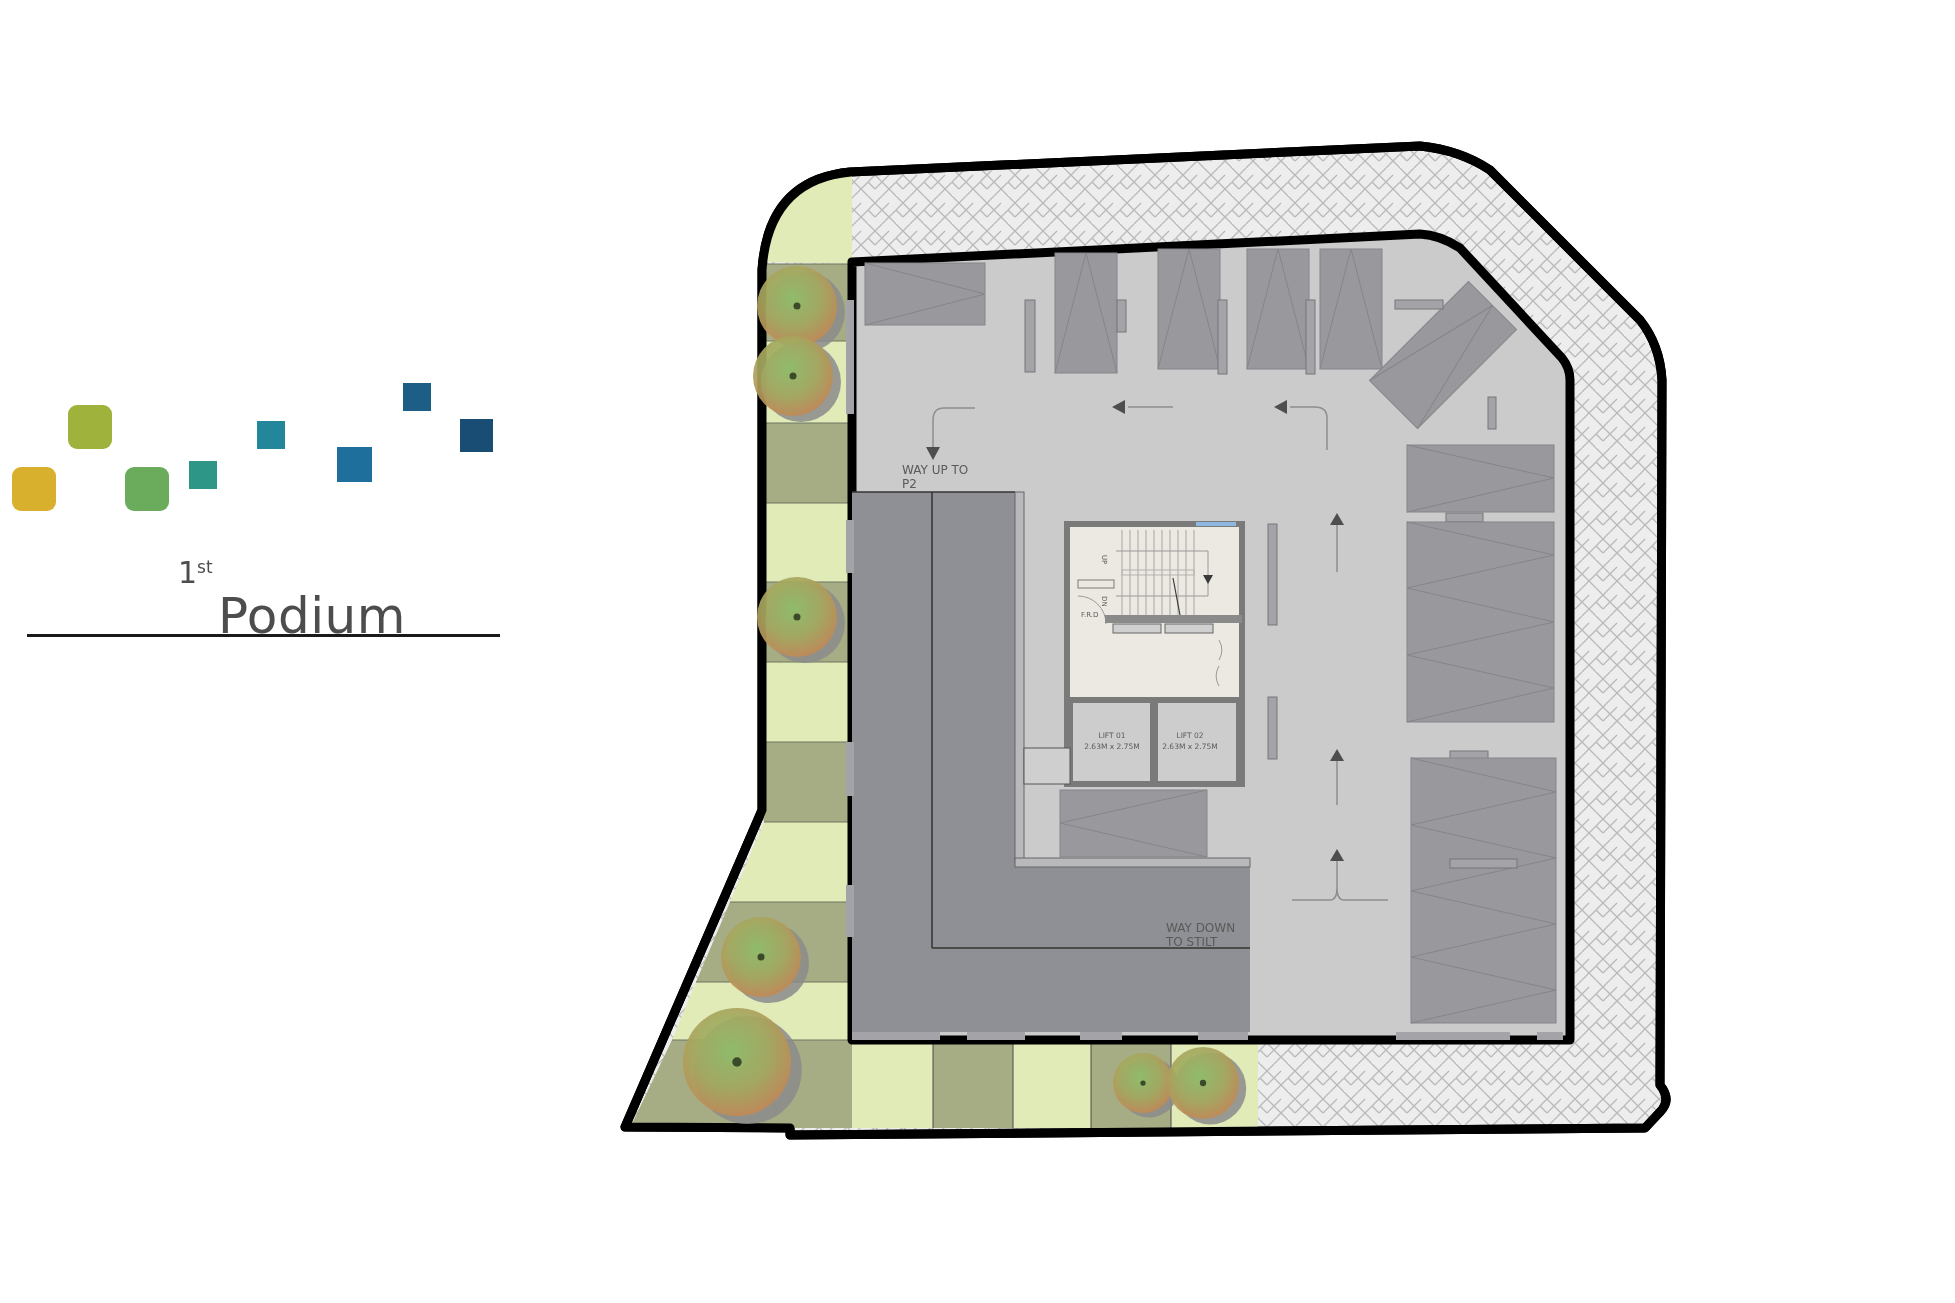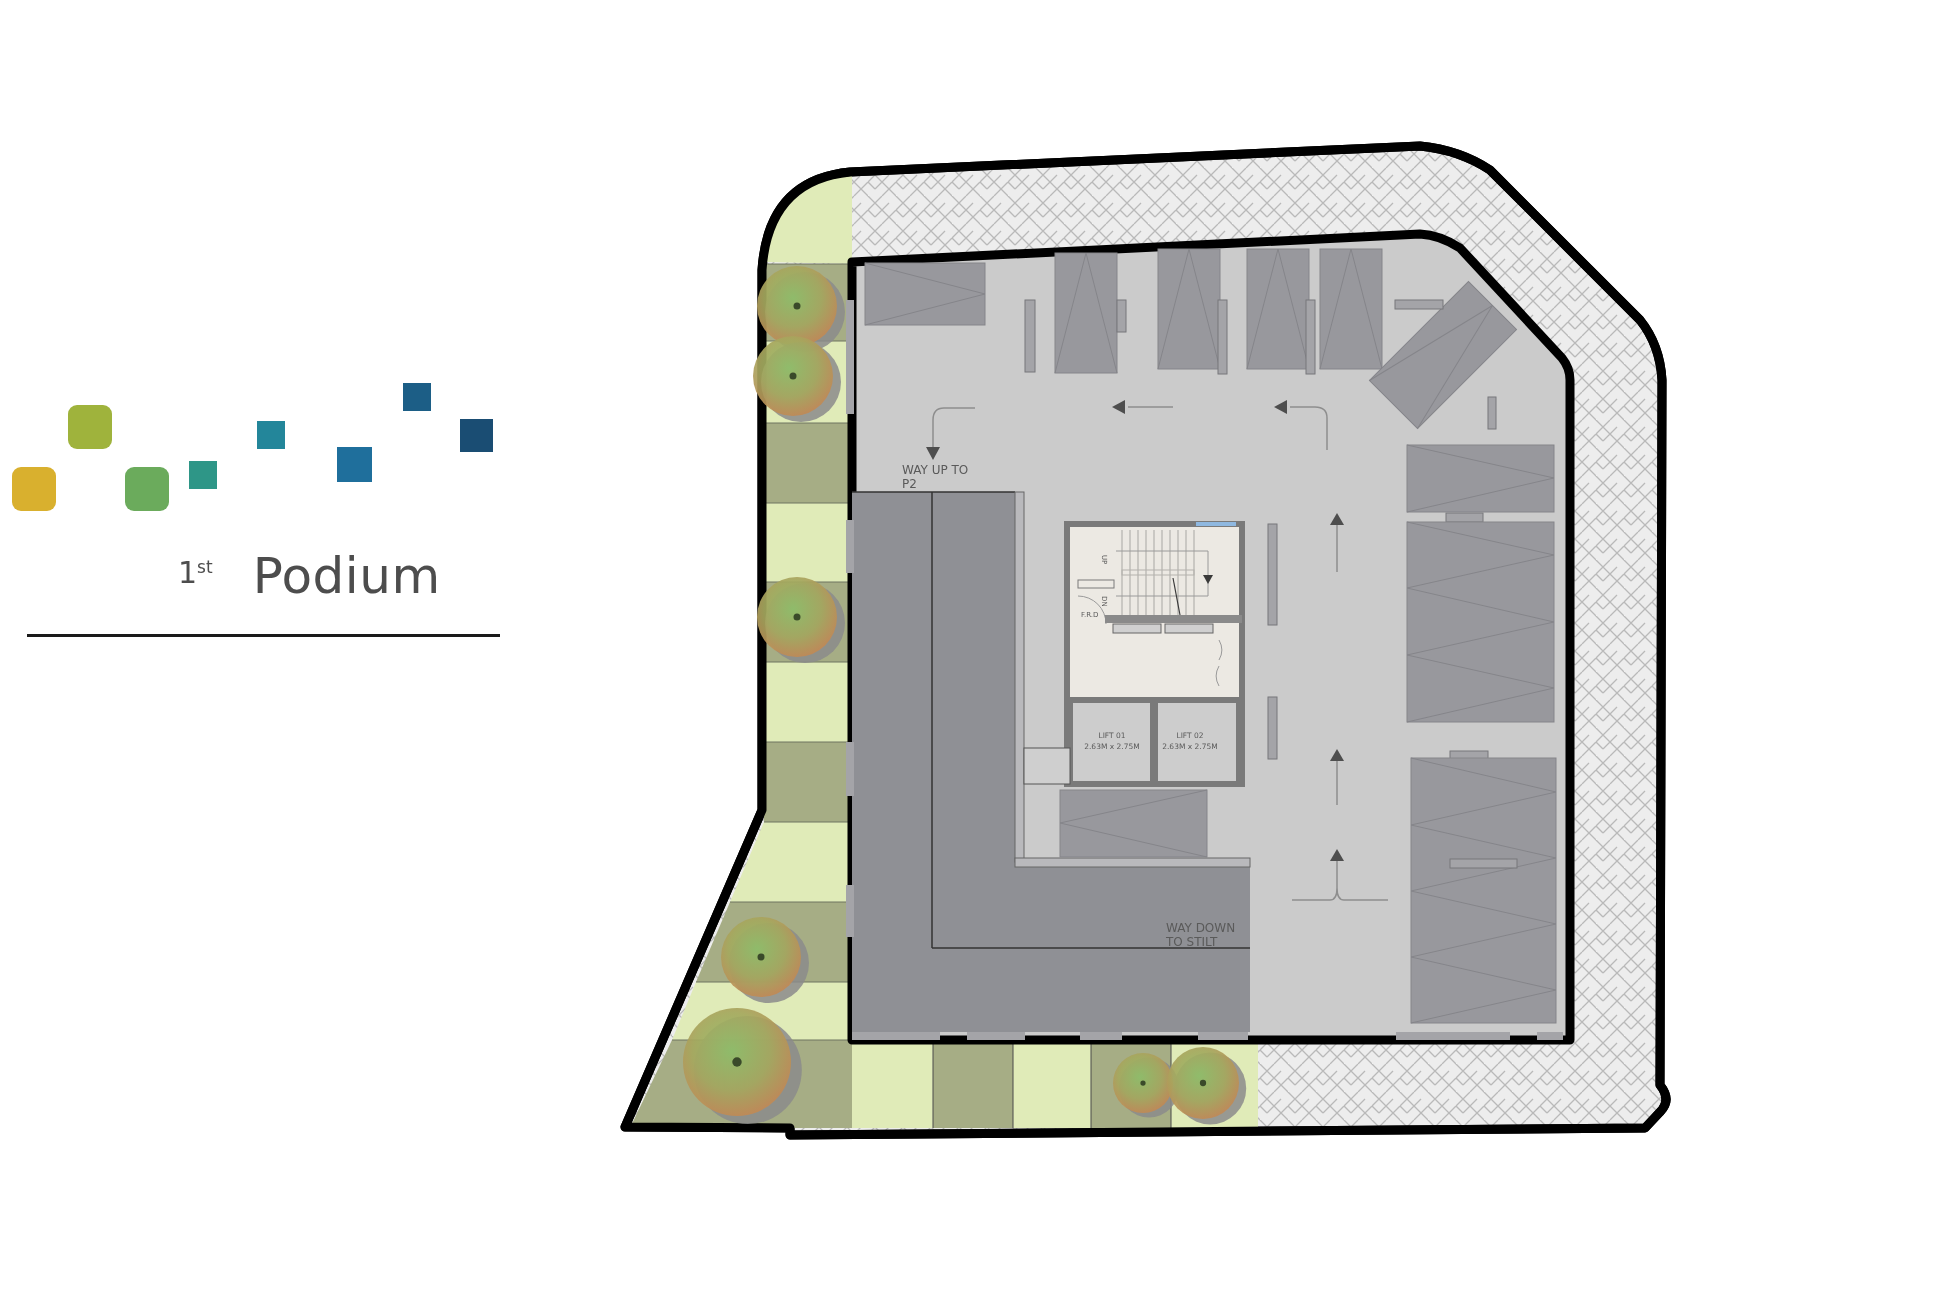--- a/index.html
+++ b/index.html
@@ -1,18 +1,18 @@
 <!DOCTYPE html>
 <html><head>
 <meta charset="utf-8">
 <style>
   html,body{margin:0;padding:0;background:#ffffff;}
   body{width:1955px;height:1303px;position:relative;overflow:hidden;font-family:"Liberation Sans",sans-serif;}
   .logo-sq{position:absolute;}
-  .title-wrap{position:absolute;left:178px;top:548px;display:flex;align-items:flex-start;color:#4d4d4d;}
+  .title-wrap{position:absolute;left:178px;top:548px;display:flex;align-items:flex-start;color:#4d4d4d;flex-direction:column;}
   .title-ord{font-size:30px;line-height:30px;margin-top:10px;font-family:"DejaVu Sans",sans-serif;}
   .title-ord sup{font-size:17px;vertical-align:top;position:relative;top:-6px;}
   .title-main{font-size:50px;line-height:56px;margin-left:40px;font-family:"DejaVu Sans",sans-serif;letter-spacing:0.5px;}
   .title-rule{position:absolute;left:27px;top:634px;width:473px;height:3px;background:#1a1a1a;}
   svg.plan{position:absolute;left:0;top:0;}
   .lbl{font-family:"DejaVu Sans",sans-serif;fill:#5a5a5a;}
 </style>
 </head>
 <body>
 

